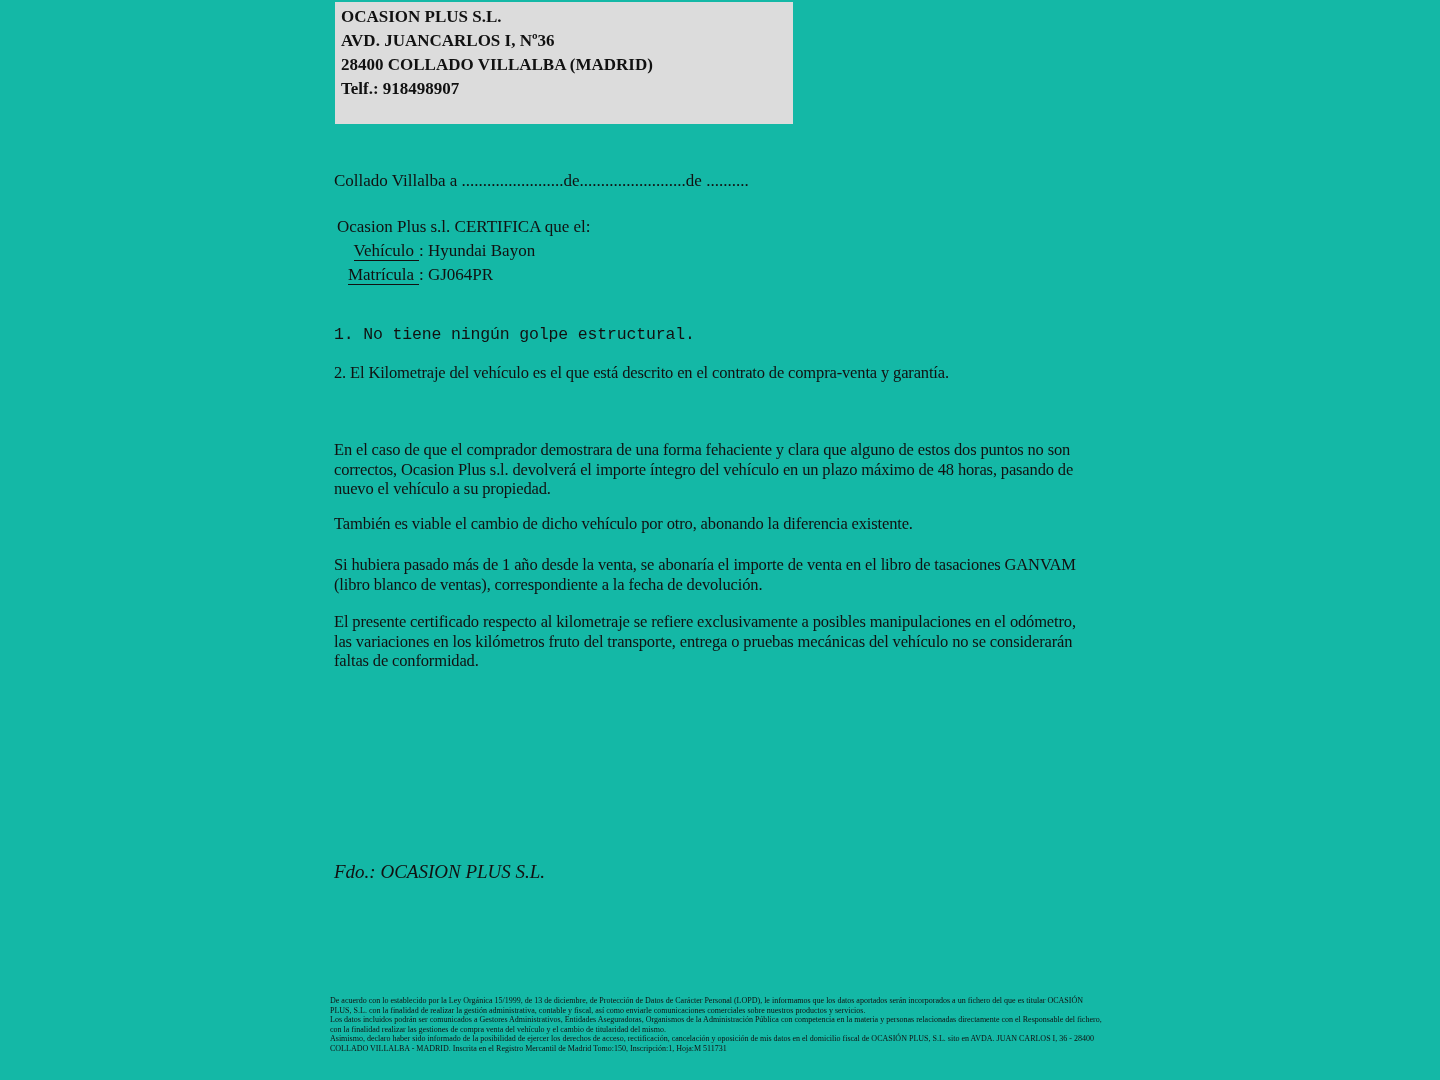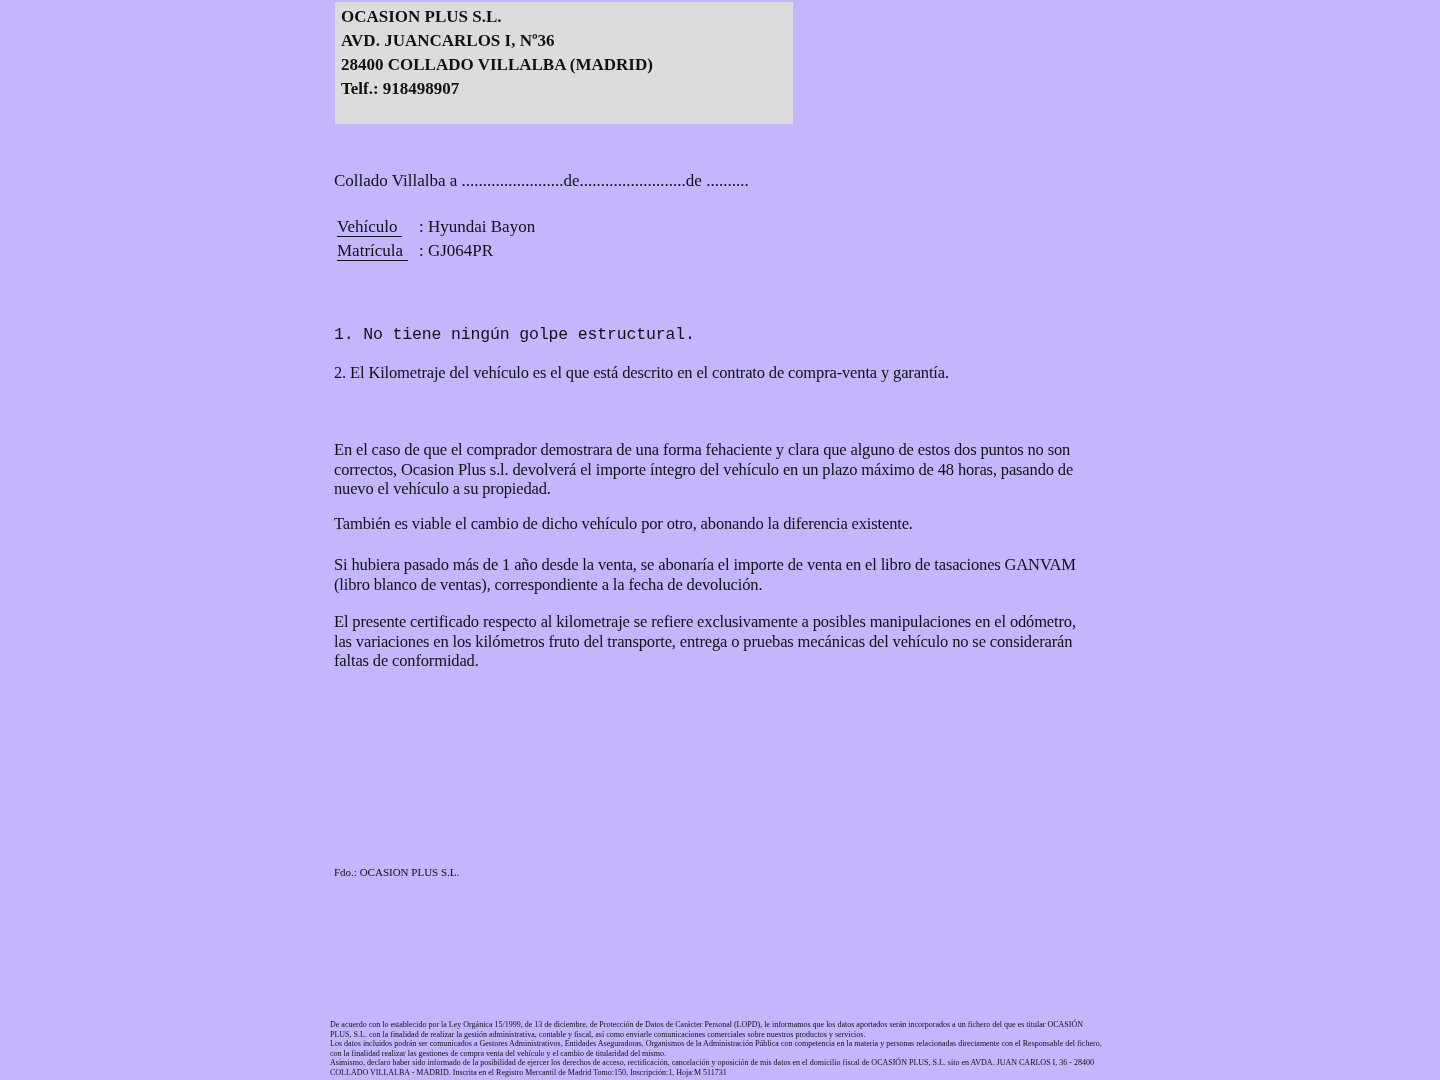--- a/index.html
+++ b/index.html
@@ -4,21 +4,21 @@
 <style>
   html, body {
     margin: 0;
     padding: 0;
     background: #ffffff;
   }
   .page {
     position: relative;
     width: 1440px;
     height: 1080px;
-    background: #c4b5fd;
+    background: #14b8a6;
     font-family: "Liberation Serif", "DejaVu Serif", serif;
     color: #111111;
     overflow: hidden;
   }
   
   .header-box {
     position: absolute;
     left: 335px;
     top: 2px;
     width: 458px;
@@ -49,20 +49,21 @@
     position: absolute;
     left: 337px;
     top: 215px;
     width: 700px;
     font-size: 17px;
     line-height: 24px;
   }
   .cert-label-box {
     display: inline-block;
     min-width: 82px;
+    text-align: right;
   }
   .cert-label-box .u {
     border-bottom: 1.5px solid #111111;
     padding-right: 5px;
   }
   
   .point, .para {
     position: absolute;
     left: 334px;
     width: 762px;
@@ -74,29 +75,30 @@
   .point-2 { top: 363px; }
   .para-1  { top: 440px; }
   .para-2  { top: 514px; }
   .para-3  { top: 555px; }
   .para-4  { top: 612px; }
   
   .signature {
     position: absolute;
     left: 334px;
     top: 861px;
-    font-size: 11px;
+    font-size: 19px;
     line-height: 22px;
     white-space: nowrap;
+    font-style: italic;
   }
   
   .legal {
     position: absolute;
     left: 330px;
-    top: 1020px;
+    top: 996px;
     width: 772px;
     font-size: 8px;
     line-height: 9.6px;
     letter-spacing: 0;
   }
   .legal p {
     margin: 0;
     padding: 0;
   }
 </style>
@@ -108,20 +110,21 @@
   <div class="header-box">
     <div class="hline">OCASION PLUS S.L.</div>
     <div class="hline">AVD. JUANCARLOS I, Nº36</div>
     <div class="hline">28400 COLLADO VILLALBA (MADRID)</div>
     <div class="hline">Telf.: 918498907</div>
   </div>
 
   <div class="date-line">Collado Villalba a ........................de.........................de ..........</div>
 
   <div class="cert">
+    <div>Ocasion Plus s.l. CERTIFICA que el:</div>
     <div>
       <span class="cert-label-box"><span class="u">Vehículo</span></span><span>: Hyundai Bayon</span>
     </div>
     <div>
       <span class="cert-label-box"><span class="u">Matrícula</span></span><span>: GJ064PR</span>
     </div>
   </div>
 
   <div class="point point-1">1. No tiene ningún golpe estructural.</div>
   <div class="point point-2">2. El Kilometraje del vehículo es el que está descrito en el contrato de compra-venta y garantía.</div>

